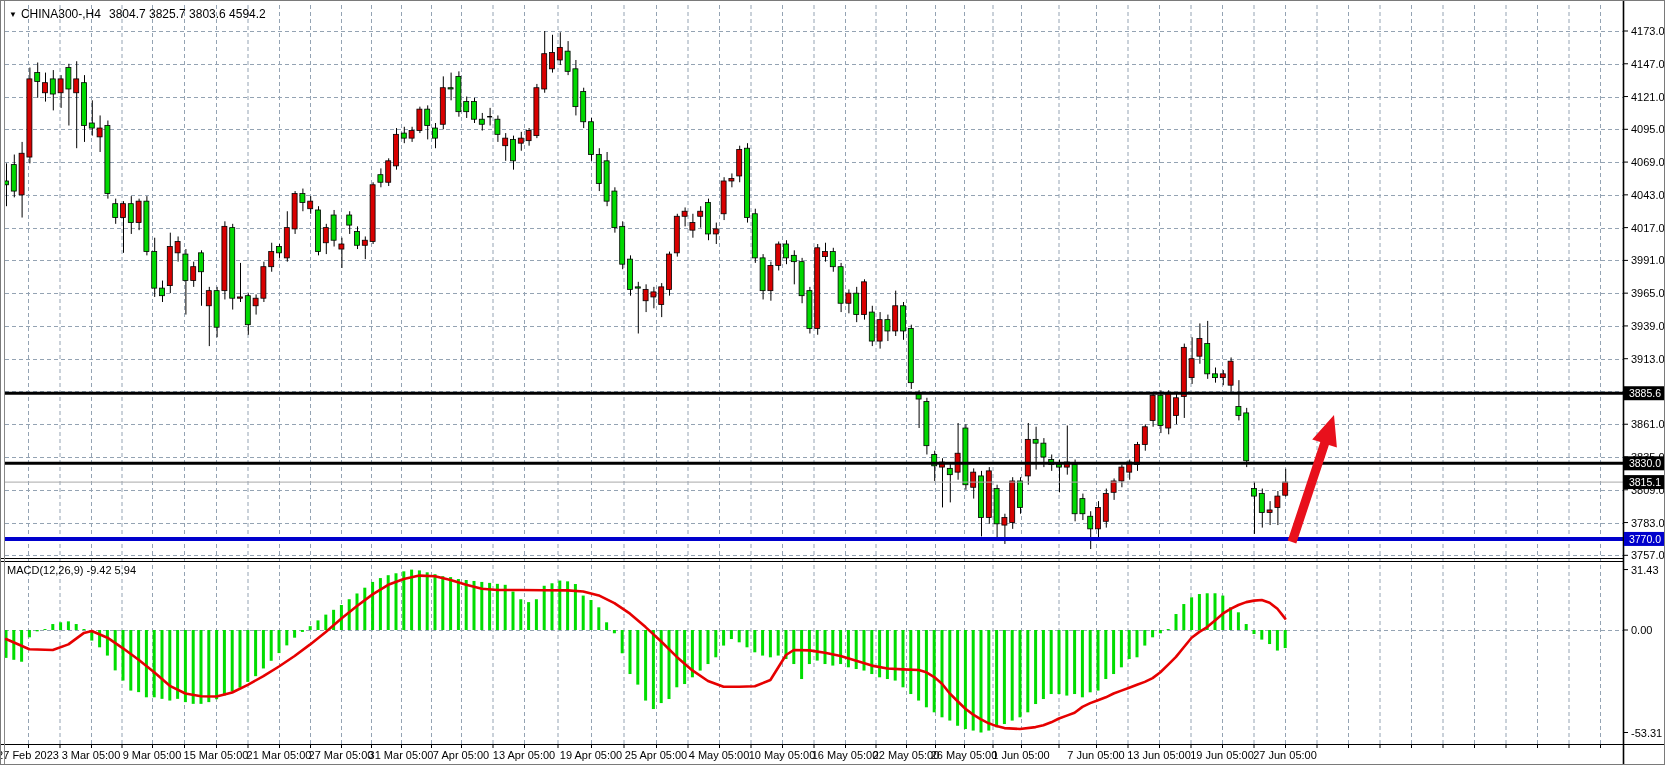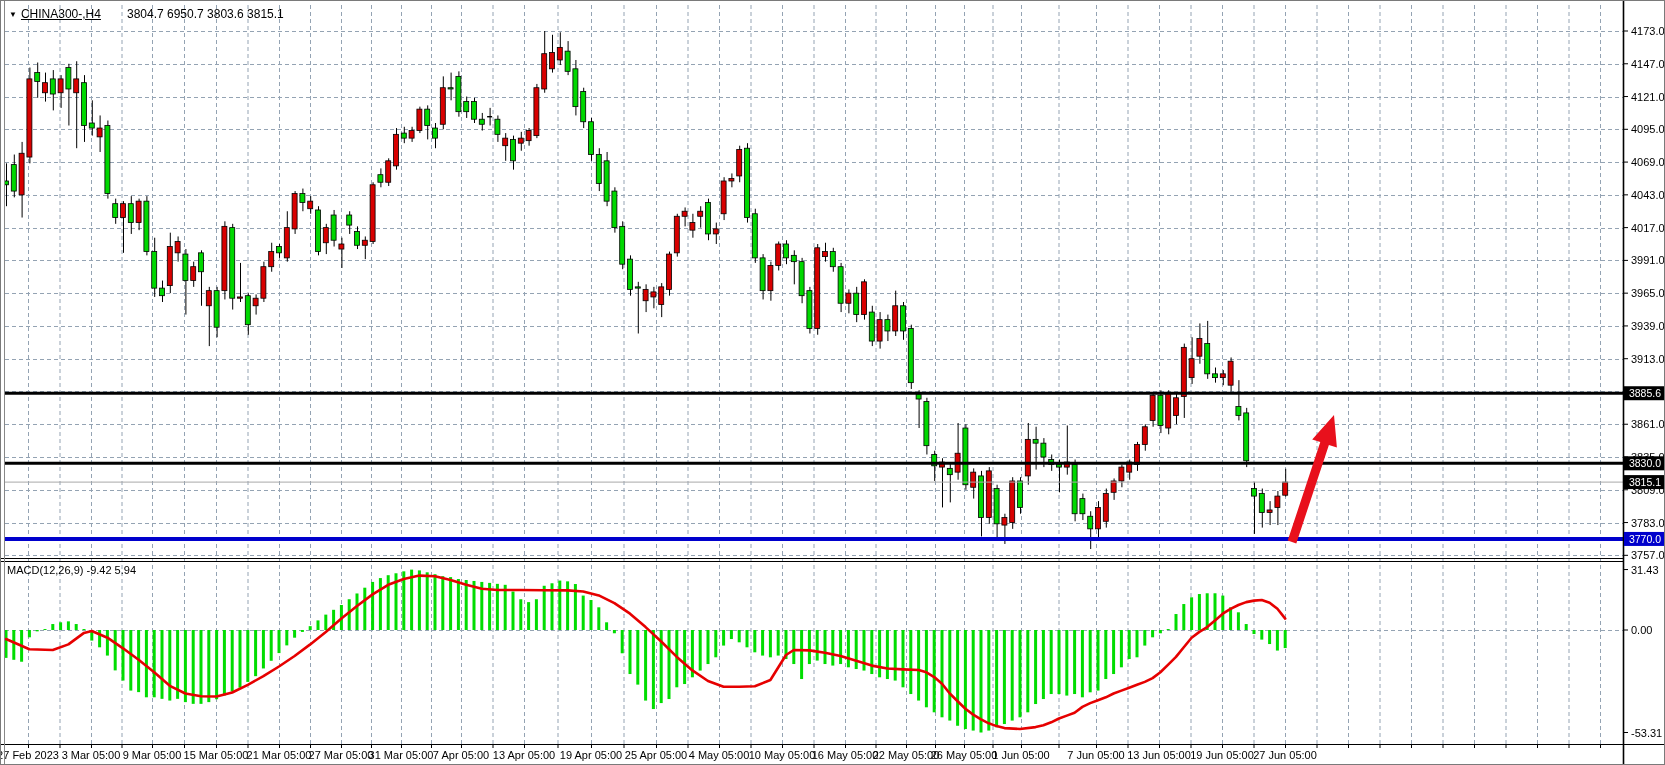--- a/index.html
+++ b/index.html
@@ -1,21 +1,21 @@
 <!DOCTYPE html>
 <html><head>
 <meta charset="utf-8">
 <style>
   html,body{margin:0;padding:0;background:#fff;font-family:"Liberation Sans",sans-serif;}
   #win{position:relative;width:1665px;height:765px;background:#fff;overflow:hidden;
        border:1px solid #7a7a7a;box-sizing:border-box;}
   #chart-svg{position:absolute;left:0;top:0;}
   #title-bar{position:absolute;left:8px;top:6px;font-size:12px;color:#000;white-space:nowrap;}
   #title-bar .tri{font-size:8px;vertical-align:1px;margin-right:4px;color:#000;}
-  #title-bar .sym{margin-right:26px;text-decoration:underline;}
+  #title-bar .sym{margin-right:8px;}
   #macd-label{position:absolute;left:6px;top:563px;font-size:11px;color:#000;white-space:nowrap;text-align:center;}
   .leftedge{position:absolute;left:3px;top:0;width:1px;height:765px;background:#888;}
 </style>
 </head>
 <body>
 
 <div id="win">
   <svg id="chart-svg" width="1665" height="765">
       <rect x="0" y="0" width="1665" height="765" fill="#ffffff"></rect>
       <defs>
@@ -736,19 +736,19 @@
         <text x="1020" y="758" font-size="11" text-anchor="middle" font-family="Liberation Sans, sans-serif" fill="#000">1 Jun 05:00</text>
         <text x="1095" y="758" font-size="11" text-anchor="middle" font-family="Liberation Sans, sans-serif" fill="#000">7 Jun 05:00</text>
         <text x="1158" y="758" font-size="11" text-anchor="middle" font-family="Liberation Sans, sans-serif" fill="#000">13 Jun 05:00</text>
         <text x="1221" y="758" font-size="11" text-anchor="middle" font-family="Liberation Sans, sans-serif" fill="#000">19 Jun 05:00</text>
         <text x="1284" y="758" font-size="11" text-anchor="middle" font-family="Liberation Sans, sans-serif" fill="#000">27 Jun 05:00</text>
       </g>
       <polygon points="1286.7,539.6 1295.3,542.4 1327.9,443.9 1335.9,446.6 1333.0,414.0 1311.2,438.4 1319.3,441.1" fill="#e8101c"></polygon>
     </svg>
   <div class="leftedge"></div>
   <div id="title-bar">
-    <span class="tri">▼</span><span class="sym">CHINA300-,H4</span><span>3804.7 6950.7 3803.6 3815.1</span>
+    <span class="tri">▼</span><span class="sym">CHINA300-,H4</span><span>3804.7 3825.7 3803.6 4594.2</span>
   </div>
   <div id="macd-label">
     <span>MACD(12,26,9)</span>
     <span>-9.42 5.94</span>
   </div>
 </div>
 
 </body></html>

